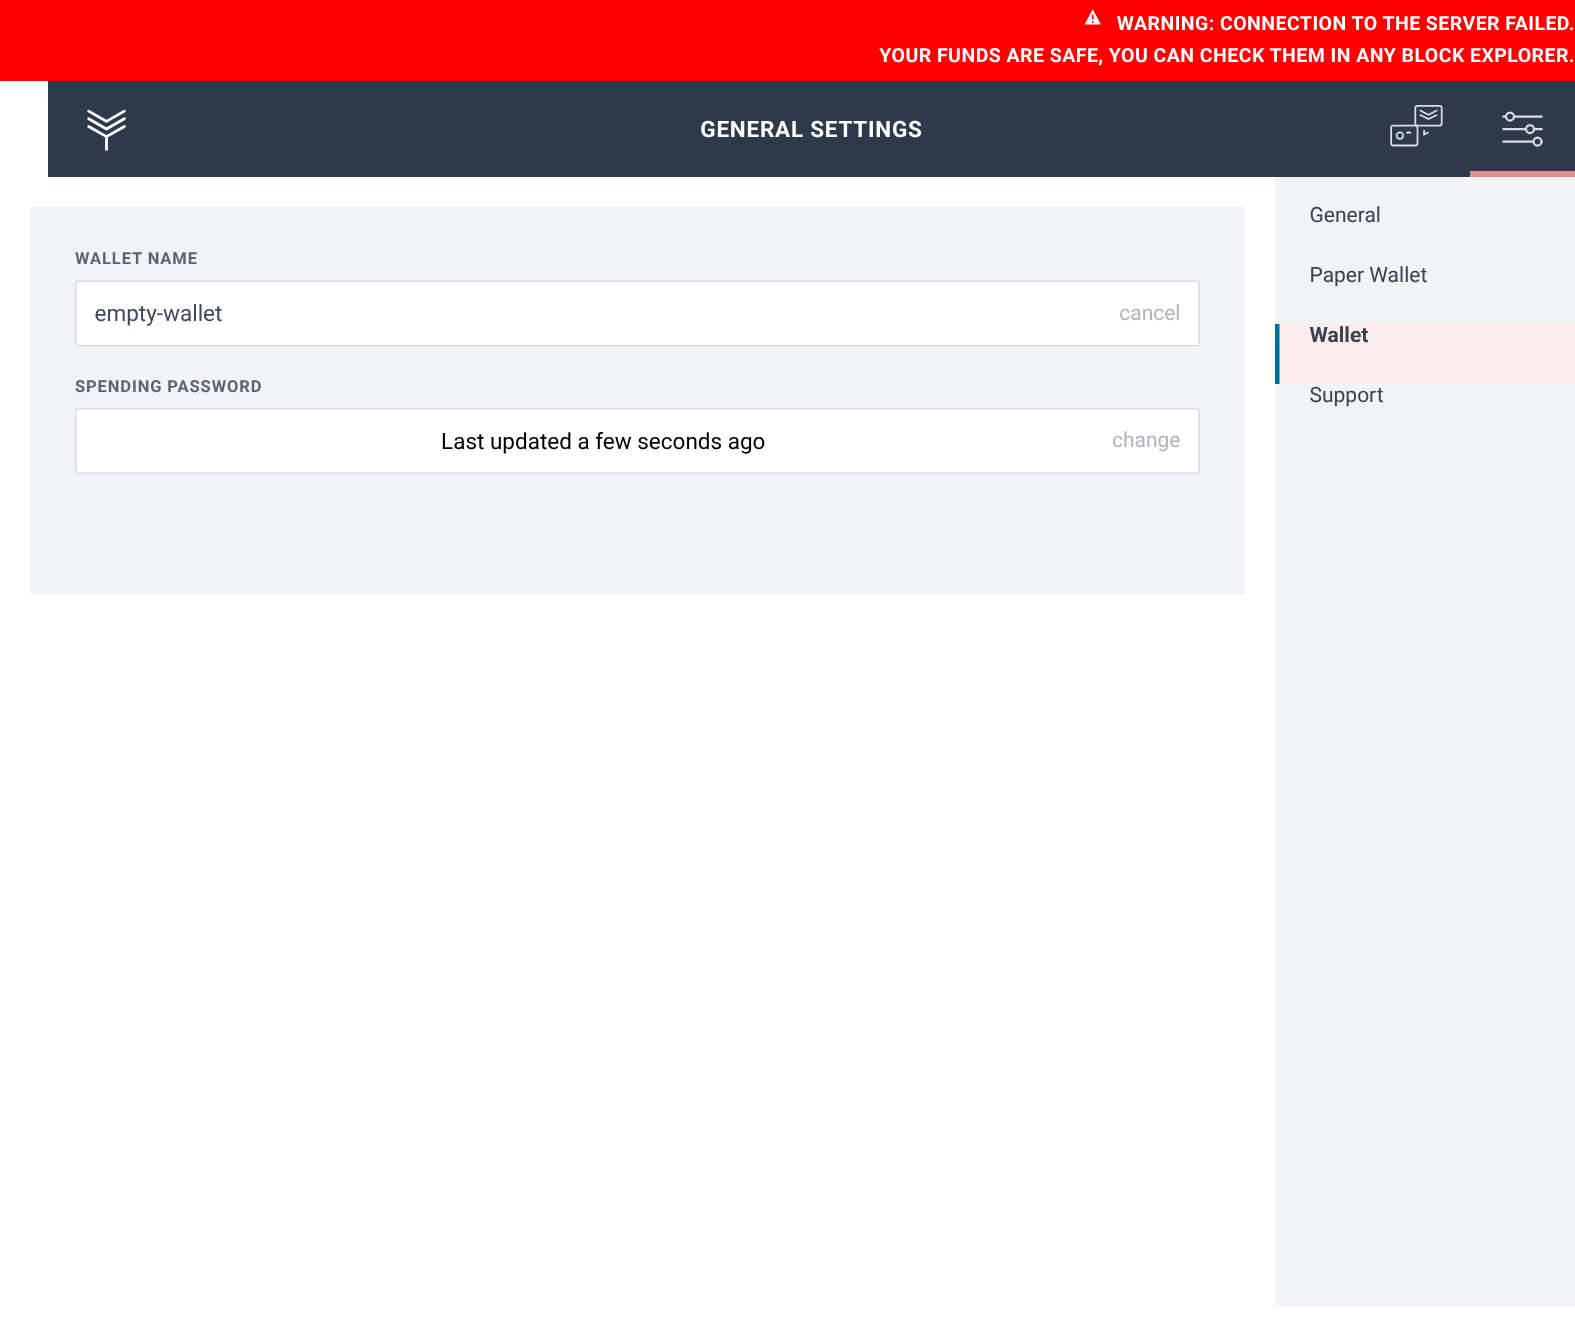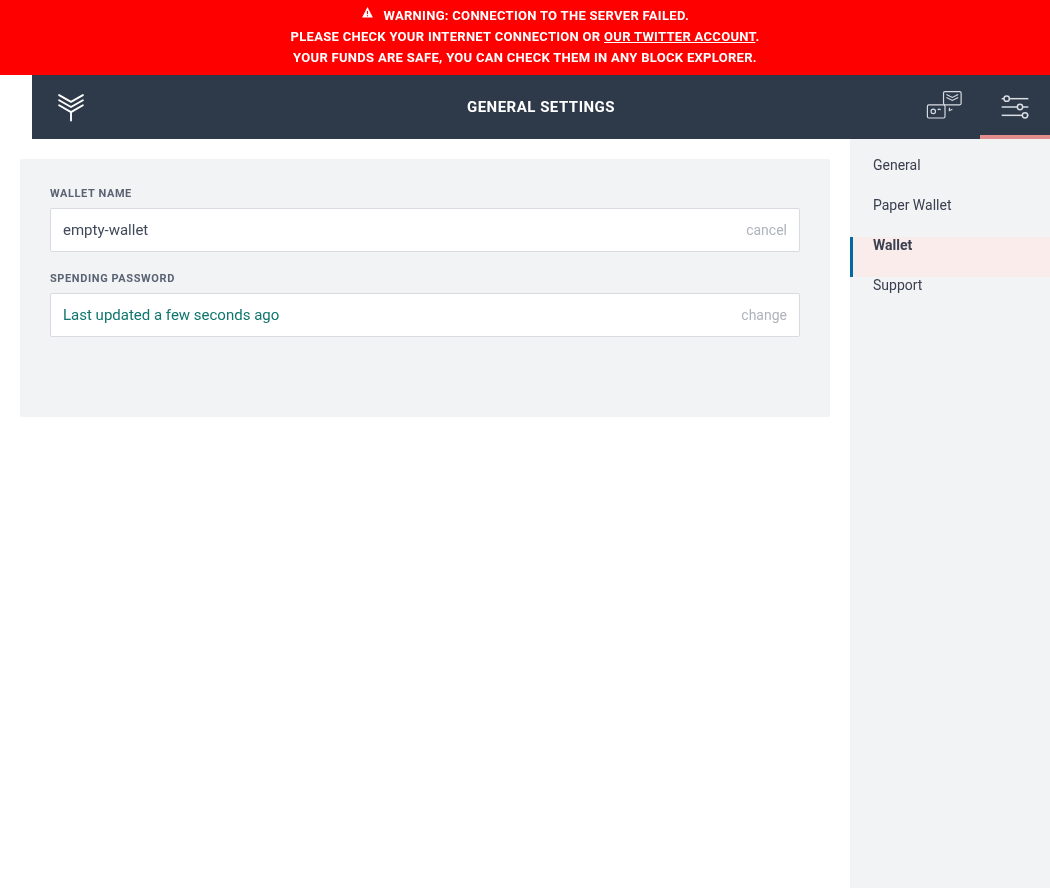--- a/index.html
+++ b/index.html
@@ -20,20 +20,21 @@
       color: #fff;
       text-align: center;
       padding: 6px 0;
       font-weight: 700;
       font-size: 13px;
       letter-spacing: 0.3px;
       line-height: 1.6;
     }
     .warning-banner .line {
       display: block;
+      text-align: right;
     }
     .warning-icon {
       display: inline-block;
       vertical-align: middle;
       margin-right: 6px;
       position: relative;
       top: -1px;
     }
     .warning-link {
       text-decoration: underline;
@@ -131,21 +132,22 @@
       flex: 1;
       border: none;
       outline: none;
       font-size: 15px;
       background: transparent;
       color: #40495a;
       font-family: inherit;
     }
     .field-text {
       flex: 1;
-      color: #0f766e;
+      color: #000000;
+      text-align: center;
     }
     .field-action {
       color: #aeb3bc;
       font-size: 14px;
       cursor: pointer;
     }
     
     .sidebar {
       width: 200px;
       background: #f2f3f5;
@@ -173,23 +175,20 @@
 <div class="warning-banner">
   <span class="line">
     <span class="warning-icon">
       <svg width="13" height="13" viewBox="0 0 24 24">
         <path fill="#fff" d="M12 2 L22 21 L2 21 Z"></path>
         <rect x="11" y="9" width="2" height="6" fill="#ff0000"></rect>
         <rect x="11" y="17" width="2" height="2" fill="#ff0000"></rect>
       </svg>
     </span>
     <span>WARNING: CONNECTION TO THE SERVER FAILED.</span>
-  </span>
-  <span class="line">
-    <span>PLEASE CHECK YOUR INTERNET CONNECTION OR </span><a class="warning-link" href="#">OUR TWITTER ACCOUNT</a><span>.</span>
   </span>
   <span class="line">YOUR FUNDS ARE SAFE, YOU CAN CHECK THEM IN ANY BLOCK EXPLORER.</span>
 </div>
 
 <div class="header">
   <div class="logo">
     <svg width="34" height="34" viewBox="0 0 40 40">
       <g fill="none" stroke="#fff" stroke-width="2.2" stroke-linejoin="round" stroke-linecap="round">
         <polyline points="6,6 20,14 34,6"></polyline>
         <polyline points="6,12 20,20 34,12"></polyline>

